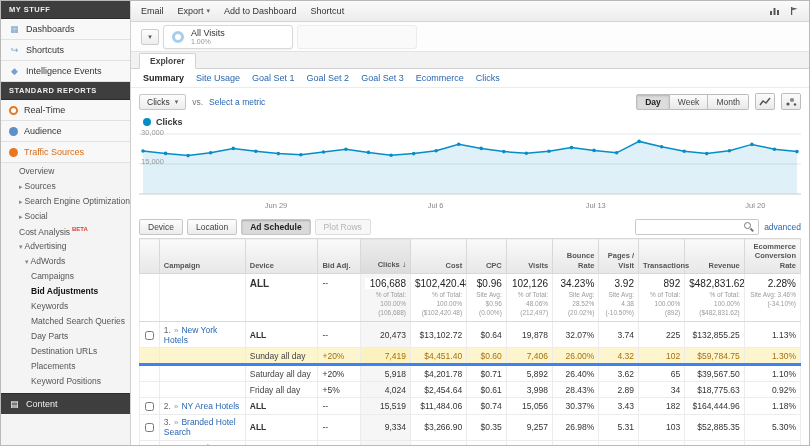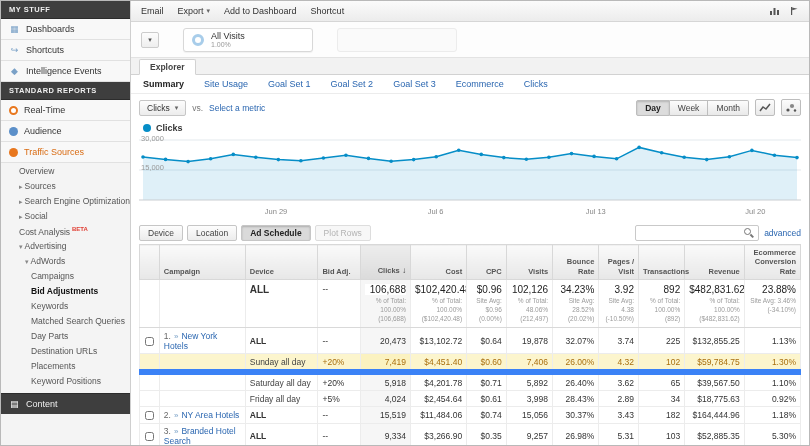--- a/index.html
+++ b/index.html
@@ -22,30 +22,30 @@
 .sub-item.current{font-weight:bold;color:#111}
 .beta{color:#e03c31;font-size:6px;vertical-align:super;margin-left:2px;font-weight:bold}
 .side-footer{background:#3e3e3e;color:#efefef;display:flex;gap:6px;align-items:center;padding:5px 8px;margin-top:4px;font-size:9px;border-top:1px solid #2c2c2c;cursor:pointer}
 
 .main{flex:1;display:flex;flex-direction:column;min-width:0;background:#fff}
 .toolbar{height:21px;background:linear-gradient(#fbfbfb,#ececec);border-bottom:1px solid #d6d6d6;display:flex;align-items:center;gap:14px;padding:0 10px;font-size:9px;color:#333;flex:none}
 .tb-item{cursor:pointer;display:flex;align-items:center;gap:3px}
 .caret{font-size:7px;color:#666}
 .tb-right{margin-left:auto;display:flex;gap:9px;align-items:center}
 .tb-icon{cursor:pointer;display:flex}
-.segment-bar{height:36px;display:flex;align-items:center;gap:24px;padding:0 10px;background:#fdfdfd;border-bottom:1px solid #e3e3e3;flex:none}
+.segment-bar{height:30px;display:flex;align-items:center;gap:4px;padding:0 10px;background:#fdfdfd;border-bottom:1px solid #e3e3e3;flex:none}
 .collapse-btn{width:18px;height:16px;border:1px solid #ccc;border-radius:2px;background:linear-gradient(#fdfdfd,#eee);font-size:7px;color:#555;display:flex;align-items:center;justify-content:center;cursor:pointer}
 .segment-card{display:flex;align-items:center;gap:7px;background:#fff;border:1px solid #d8d8d8;border-radius:3px;padding:3px 12px 3px 8px;min-width:130px;height:24px;cursor:pointer;box-shadow:0 1px 1px rgba(0,0,0,.05)}
 .donut{width:12px;height:12px;border-radius:50%;border:3px solid #a8cdea;background:#fff;flex:none}
 .seg-name{font-size:9px;color:#333}
 .seg-pct{font-size:7px;color:#999}
 .segment-slot{width:120px;height:24px;border:1px solid #ececec;border-radius:3px;background:#fafafa}
 .explorer-strip{height:17px;background:#f2f2f2;border-bottom:1px solid #d2d2d2;display:flex;align-items:flex-end;padding:0 0 0 8px;flex:none}
 .explorer-tab{background:#fff;border:1px solid #d2d2d2;border-bottom:1px solid #fff;margin-bottom:-1px;font-size:8.5px;font-weight:bold;color:#444;padding:2px 10px;border-radius:2px 2px 0 0;cursor:pointer}
-.metric-tabs{display:flex;gap:20px;align-items:center;padding:0 12px;border-bottom:1px solid #ececec;font-size:9px;height:19px;flex:none}
+.metric-tabs{display:flex;gap:12px;align-items:center;padding:0 12px;border-bottom:1px solid #ececec;font-size:9px;height:19px;flex:none}
 .mtab{cursor:pointer}
 .mtab.active{color:#222;font-weight:bold}
 .mtab.link{color:#2a66b0}
 .controls-row{display:flex;align-items:center;justify-content:space-between;padding:4px 8px;height:27px;flex:none}
 .cr-left{display:flex;align-items:center;gap:6px}
 .dd-btn{display:flex;align-items:center;gap:5px;font-size:8.5px;color:#333;background:linear-gradient(#fdfdfd,#ececec);border:1px solid #c6c6c6;border-radius:2px;padding:2px 7px;cursor:pointer;font-family:inherit}
 .vs{font-size:8.5px;color:#777}
 a.blue{color:#2a66b0;font-size:8.5px;cursor:pointer;text-decoration:none}
 .cr-right{display:flex;align-items:center;gap:6px}
 .btn-group{display:flex}
@@ -85,21 +85,21 @@
 td.sorted-col{background:#f6f6f6}
 .summary-row td{vertical-align:top;padding-top:4px;padding-bottom:4px;border-bottom:1px solid #d9d9d9}
 .summary-row .main{font-size:10px;font-weight:normal;color:#222}
 .summary-row .sub{font-size:6.5px;color:#9b9b9b;line-height:1.35;margin-top:2px}
 .summary-row td.dev-cell{font-weight:bold;font-size:10px}
 td.dev-cell.all{font-weight:bold}
 .rnum{color:#666;margin-right:3px}
 .camp-icon{color:#7aa1c7;margin-right:3px;font-size:8px}
 .camp-link{color:#2a66b0;cursor:pointer}
 td.dev-cell.sub{color:#444}
-tr.hl td{background:#fcf5cd;border-top:1px solid #e7dc9e;border-bottom:6px solid #3b82f6;color:#a96f0e}
+tr.hl td{background:#fcf5cd;border-top:1px solid #e7dc9e;border-bottom:3px solid #3b82f6;color:#a96f0e}
 tr.hl td.sorted-col{background:#fbf2c0}
 .cb-cell{text-align:center}
 .cb-cell input{width:9px;height:9px;margin:0;vertical-align:middle}
 </style>
 </head>
 <body>
 
 <div class="app">
 
   <div class="sidebar">
@@ -365,21 +365,21 @@
             </td>
             <td class="num-cell">
               <div class="main">892</div>
               <div class="sub">% of Total: 100.00% (892)</div>
             </td>
             <td class="num-cell">
               <div class="main">$482,831.62</div>
               <div class="sub">% of Total: 100.00% ($482,831.62)</div>
             </td>
             <td class="num-cell">
-              <div class="main">23.88%</div>
+              <div class="main">2.28%</div>
               <div class="sub">Site Avg: 3.46% (-34.10%)</div>
             </td>
           </tr>
           <tr class="data-row">
             <td class="cb-cell"><input type="checkbox" style=""></td>
             <td class="camp-cell"><span class="rnum">1.</span><span class="camp-icon">»</span><a class="camp-link">New York Hotels</a></td>
             <td class="dev-cell all">ALL</td>
             <td class="bid-cell">--</td>
             <td class="num-cell sorted-col">20,473</td>
             <td class="num-cell">$13,102.72</td>

